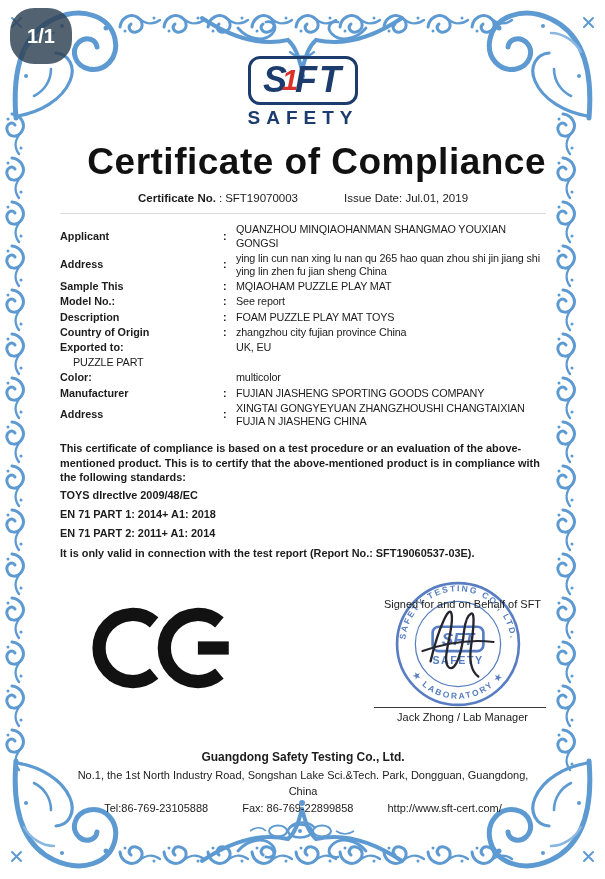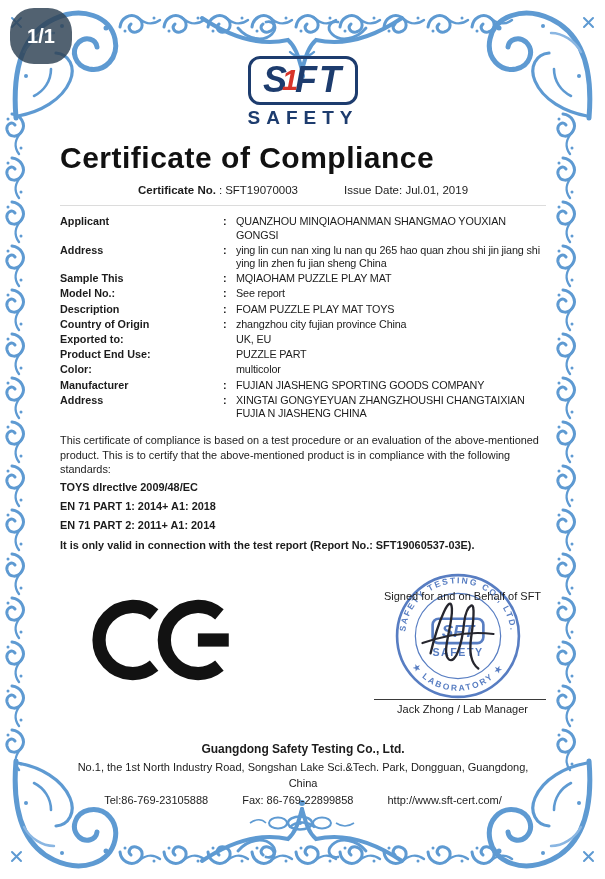--- a/index.html
+++ b/index.html
@@ -13,34 +13,34 @@
 
   .content{position:absolute;left:60px;top:56px;width:486px;z-index:2;}
 
   .logo-wrap{text-align:center;}
   .logo-box{display:inline-block;border:3.5px solid #1d3c6e;border-radius:12px;
     padding:0 12px 2px;font-size:36px;font-weight:bold;font-style:italic;color:#1d3c6e;
     letter-spacing:2px;line-height:1.15;}
   .logo-one{color:#d8342a;font-size:29px;position:relative;top:-2px;margin:0 -5px 0 -7px;}
   .logo-safety{font-size:19px;font-weight:bold;color:#1d3c6e;letter-spacing:6px;margin-top:2px;}
 
-  .doc-title{margin-top:12px;text-align:left;font-size:30px;font-weight:bold;color:#111;letter-spacing:.5px;}
+  .doc-title{margin-top:12px;text-align:right;font-size:37px;font-weight:bold;color:#111;letter-spacing:.5px;}
 
   .cert-row{margin-top:9px;display:flex;justify-content:center;gap:46px;font-size:11.5px;}
   .cert-left b{font-weight:bold;}
   .cert-sep{margin:0 3px;}
   .faint-rule{margin-top:9px;border-top:1px solid #dcdcdc;height:0;}
 
   .fields{margin-top:9px;font-size:10.8px;line-height:13.2px;}
-  .frow{display:flex;margin-bottom:2px;}
+  .frow{display:flex;margin-bottom:2px;align-items:center;}
   .flabel{width:163px;flex:none;font-weight:bold;}
   .fsep{width:13px;flex:none;font-weight:bold;}
   .fval{flex:1;letter-spacing:-0.15px;}
 
-  .statement{margin-top:13px;font-size:10.9px;font-weight:normal;line-height:14.6px;}
+  .statement{margin-top:13px;font-size:10.9px;font-weight:bold;line-height:14.6px;}
   .std-line{margin-top:4.6px;font-size:10.9px;font-weight:bold;line-height:14.6px;}
   .validity{margin-top:4.6px;font-size:10.9px;font-weight:bold;line-height:14.6px;}
 
   .seal-row{position:relative;height:172px;margin-top:18px;}
   .ce-mark{position:absolute;left:32px;top:24px;}
   .signed-for{position:absolute;left:300px;top:20px;width:205px;text-align:center;font-size:11px;z-index:3;}
   .stamp{position:absolute;left:332px;top:0;z-index:2;}
   .sig-line{position:absolute;left:314px;top:129px;width:172px;border-top:1.5px solid #3a3a3a;z-index:3;}
   .sig-name{position:absolute;left:300px;top:133px;width:205px;text-align:center;font-size:11px;z-index:3;}
 
@@ -195,21 +195,20 @@
           <span class="flabel">Country of Origin</span>
           <span class="fsep">:</span>
           <span class="fval">zhangzhou city fujian province China</span>
         </div>
       <div class="frow">
           <span class="flabel">Exported to:</span>
           <span class="fsep"></span>
           <span class="fval">UK, EU</span>
         </div>
       <div class="frow">
-          <span class="flabel">Product End Use:</span>
           <span class="fsep"></span>
           <span class="fval">PUZZLE PART</span>
         </div>
       <div class="frow">
           <span class="flabel">Color:</span>
           <span class="fsep"></span>
           <span class="fval">multicolor</span>
         </div>
       <div class="frow">
           <span class="flabel">Manufacturer</span>

